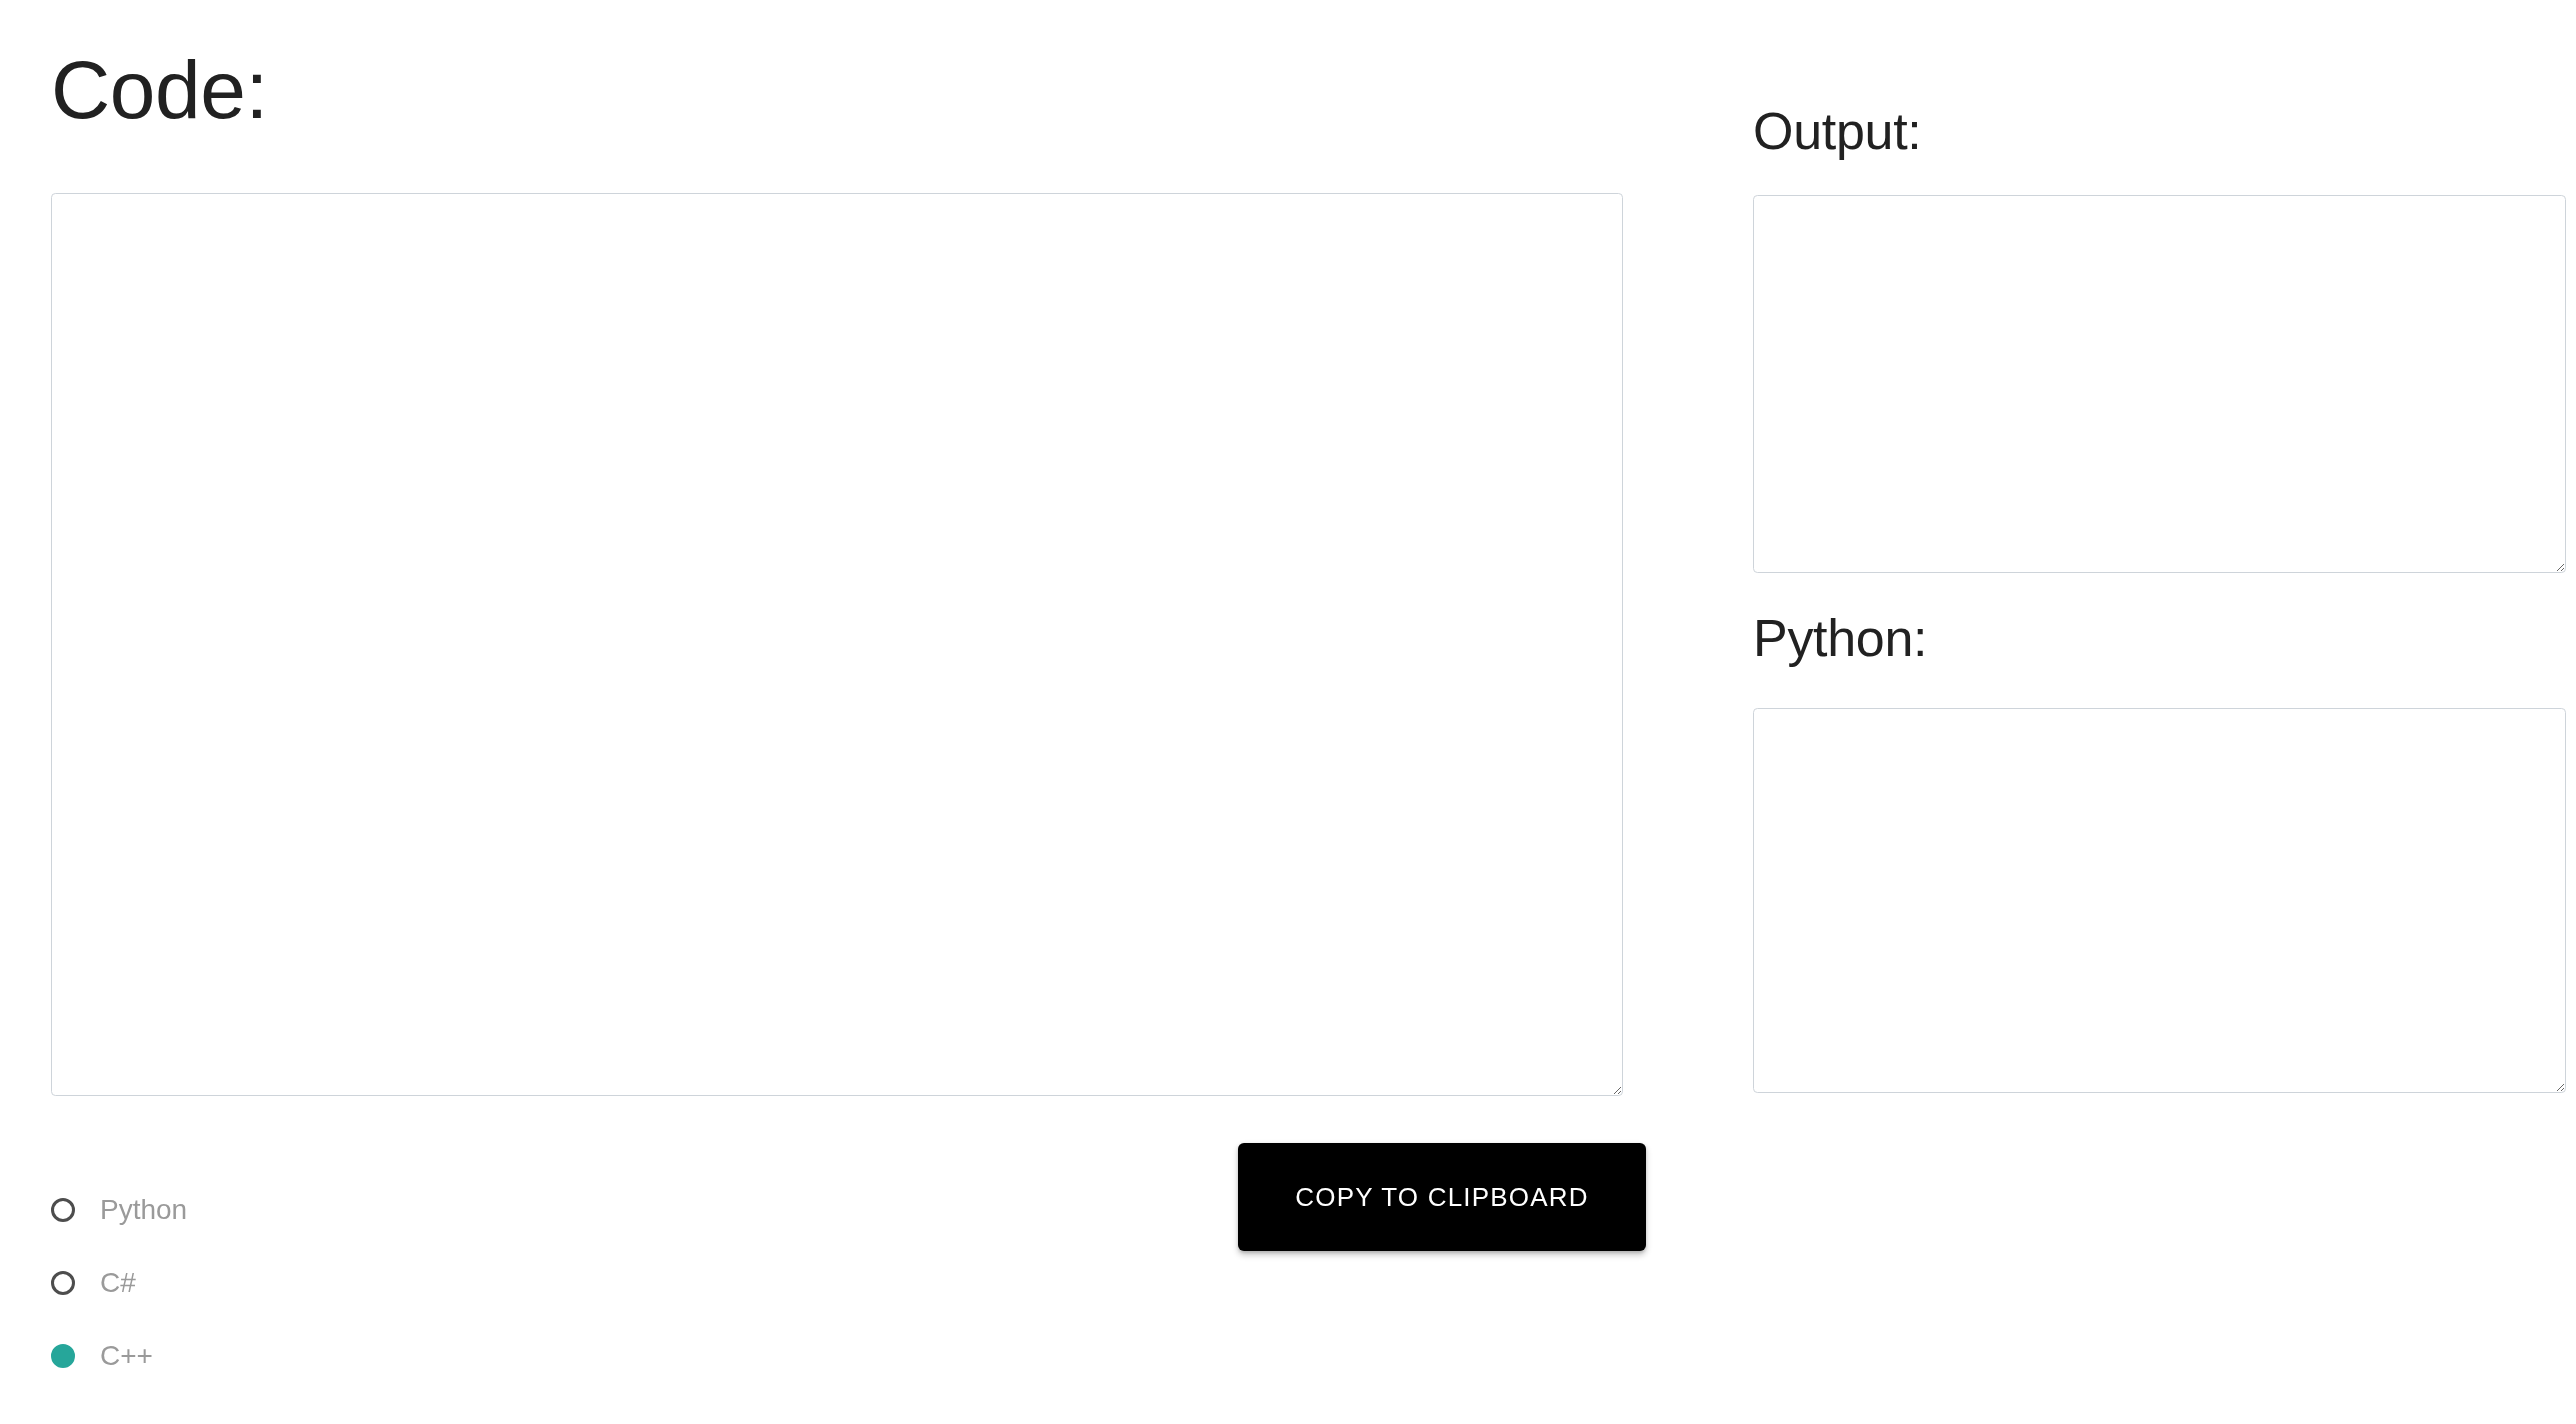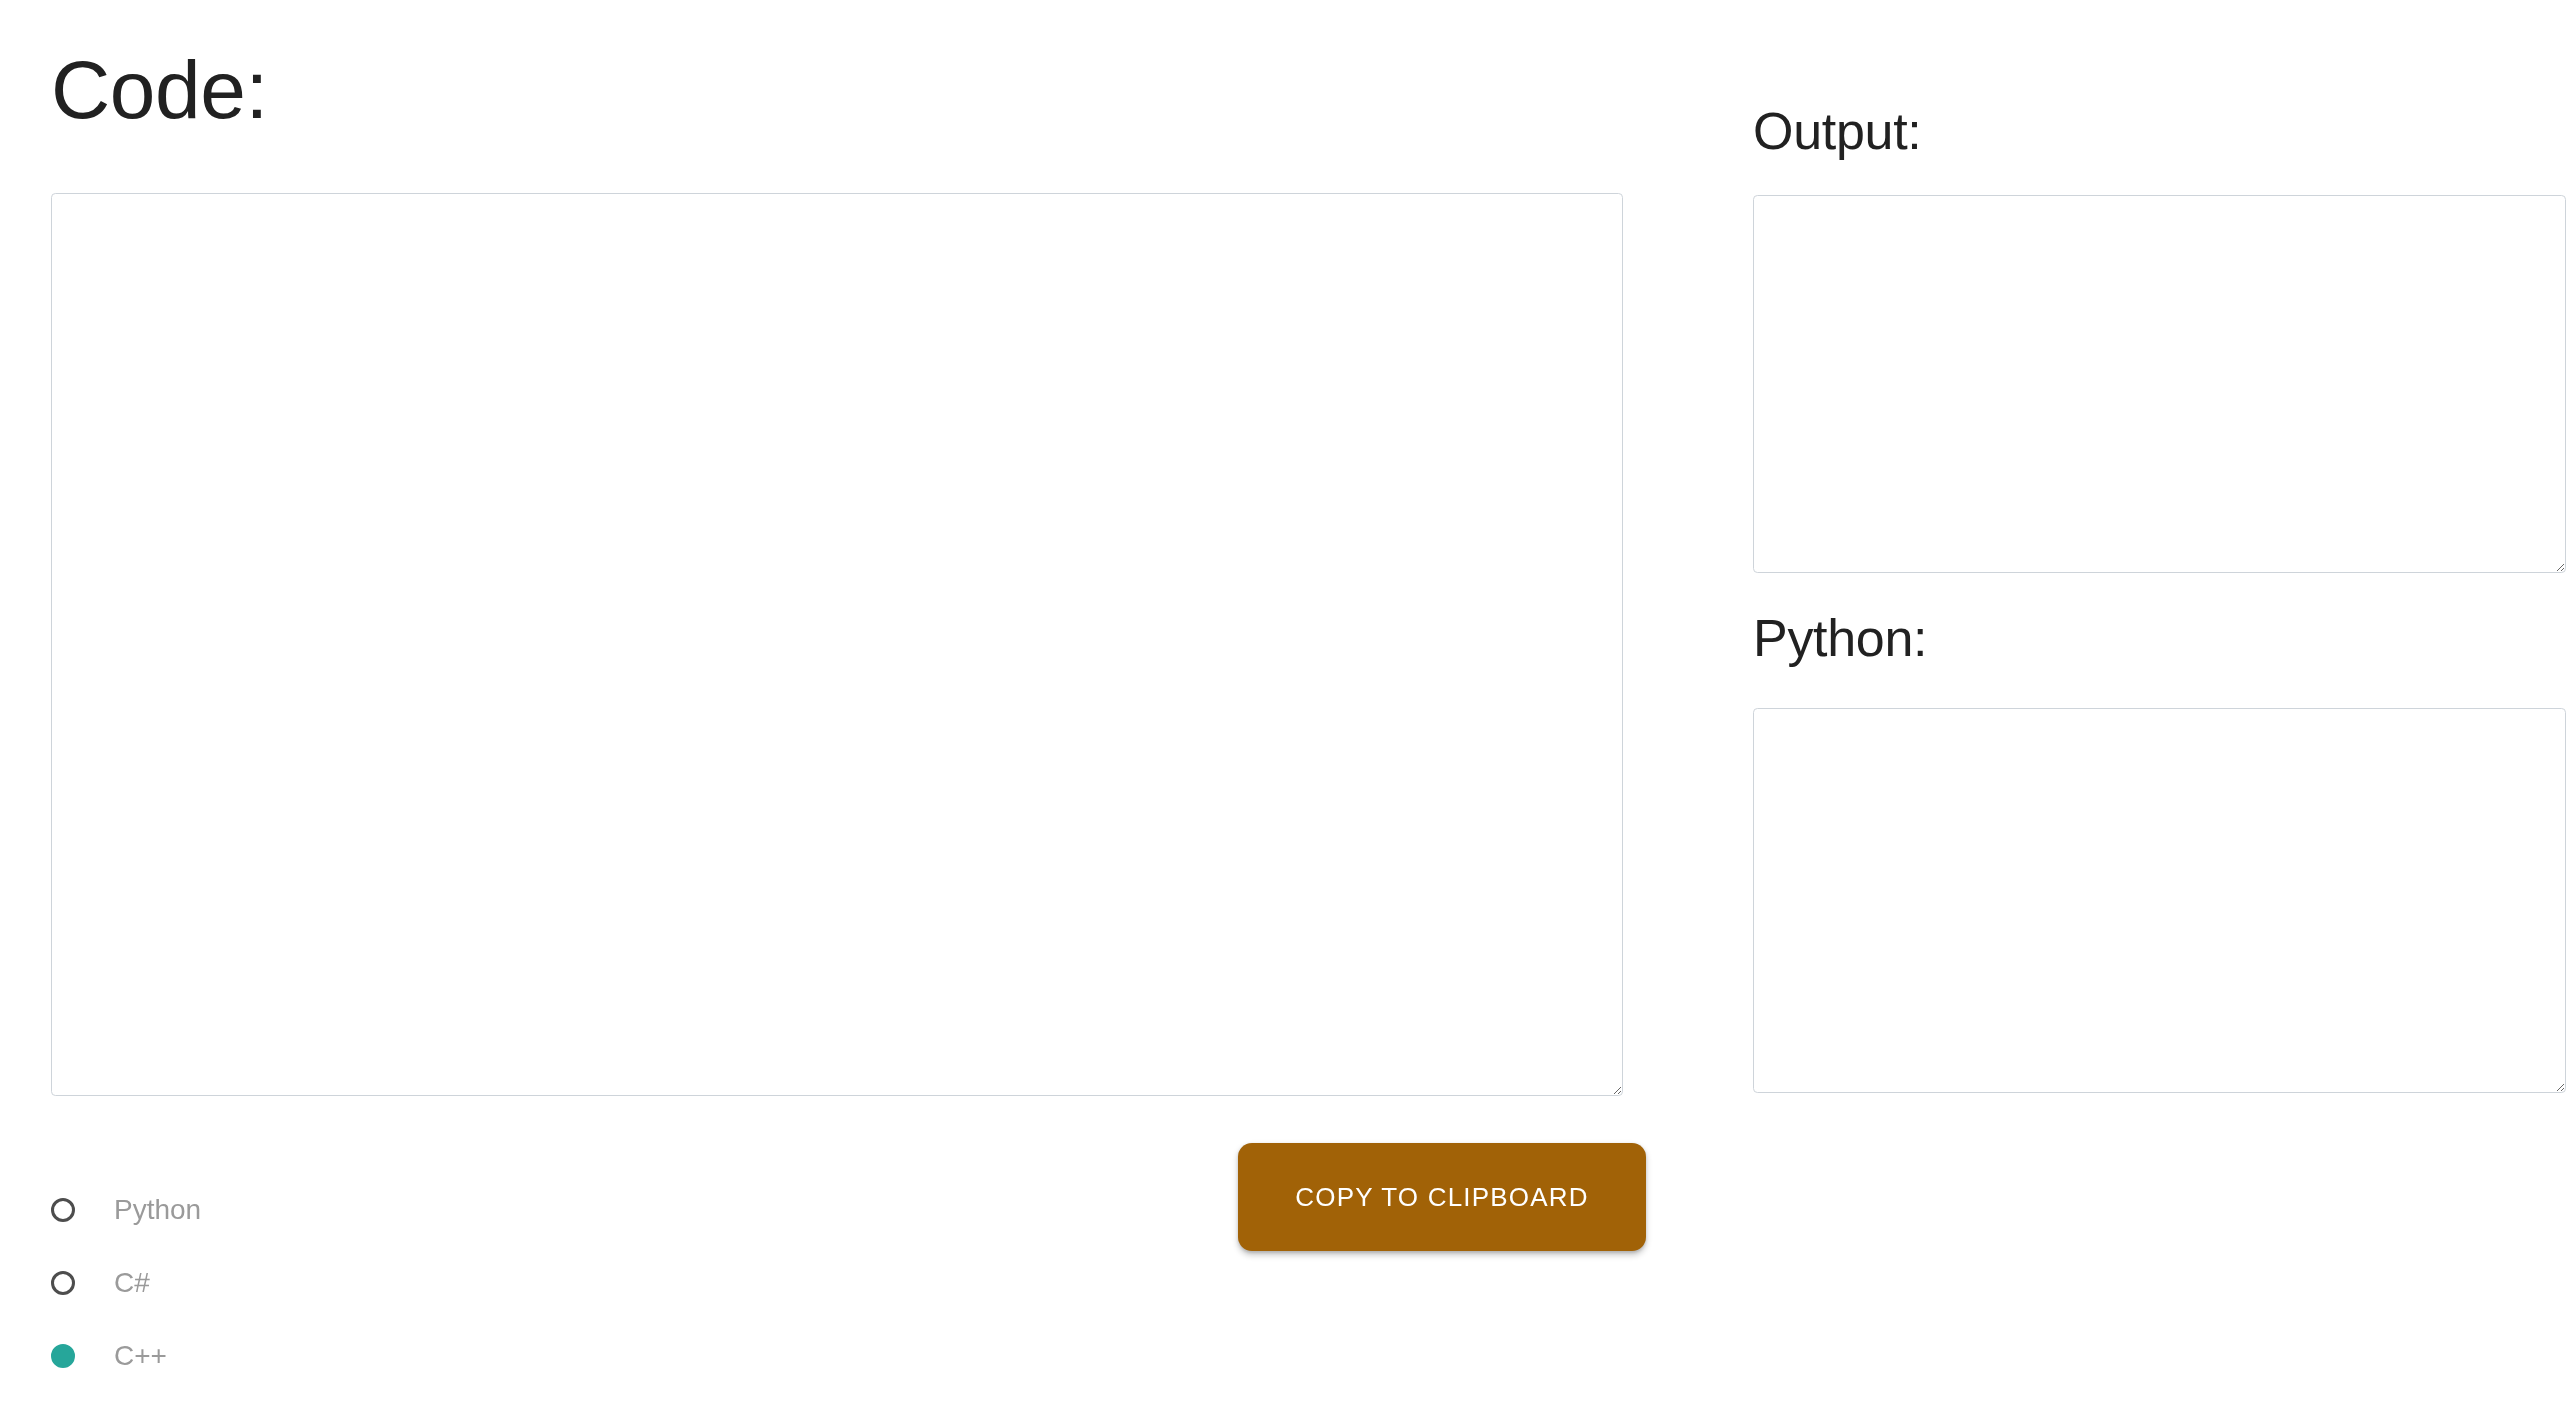--- a/index.html
+++ b/index.html
@@ -100,39 +100,39 @@
     border-radius: 50%;
     border: 3.5px solid #4d4d4d;
     background: transparent;
     flex: 0 0 auto;
   }
   .radio-row.selected .radio-mark {
     border-color: #26a69a;
     background: #26a69a;
   }
   .radio-label {
-    margin-left: 39px;
+    margin-left: 25px;
     font-size: 28px;
     font-weight: 400;
     color: #9a9a9a;
     line-height: 1;
     white-space: nowrap;
   }
 
   
   .btn {
     position: absolute;
     left: 1238px;
     width: 408px;
     height: 108px;
     box-sizing: border-box;
-    background: #a16207;
+    background: #000000;
     color: #ffffff;
     border: none;
-    border-radius: 14px;
+    border-radius: 6px;
     font-family: "Liberation Sans", "DejaVu Sans", sans-serif;
     font-size: 26px;
     font-weight: 400;
     letter-spacing: 1.2px;
     text-transform: uppercase;
     cursor: pointer;
     box-shadow: 0 3.5px 6.2px rgba(0,0,0,0.22), 0 1.8px 2.7px rgba(0,0,0,0.12);
     display: flex;
     align-items: center;
     justify-content: center;

